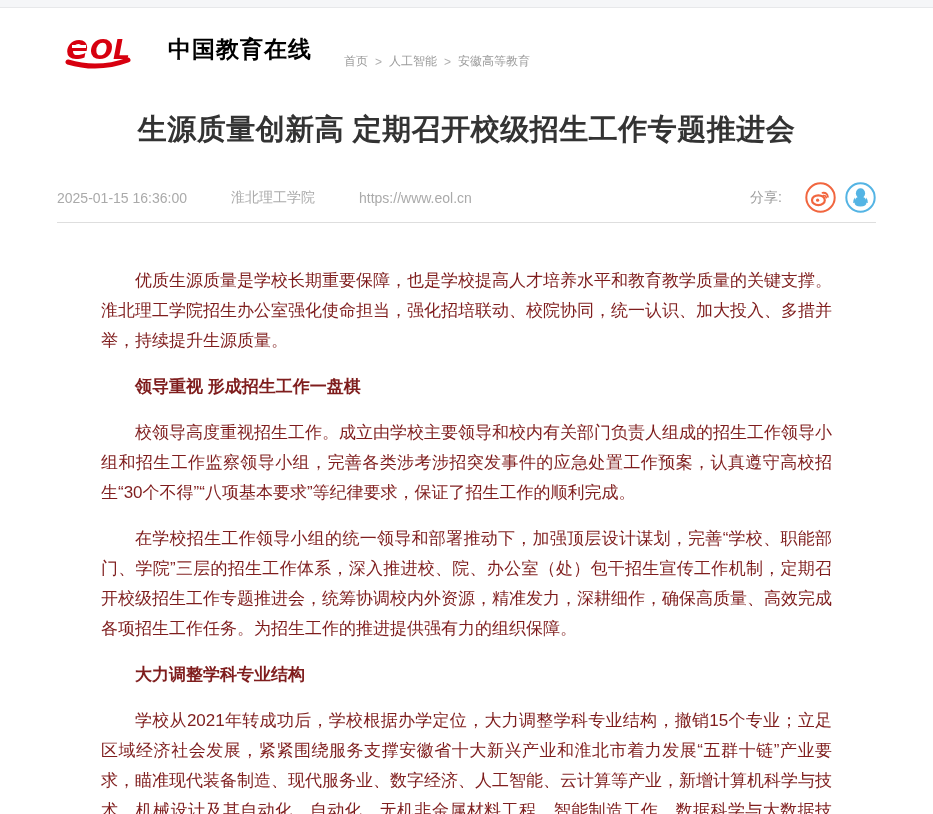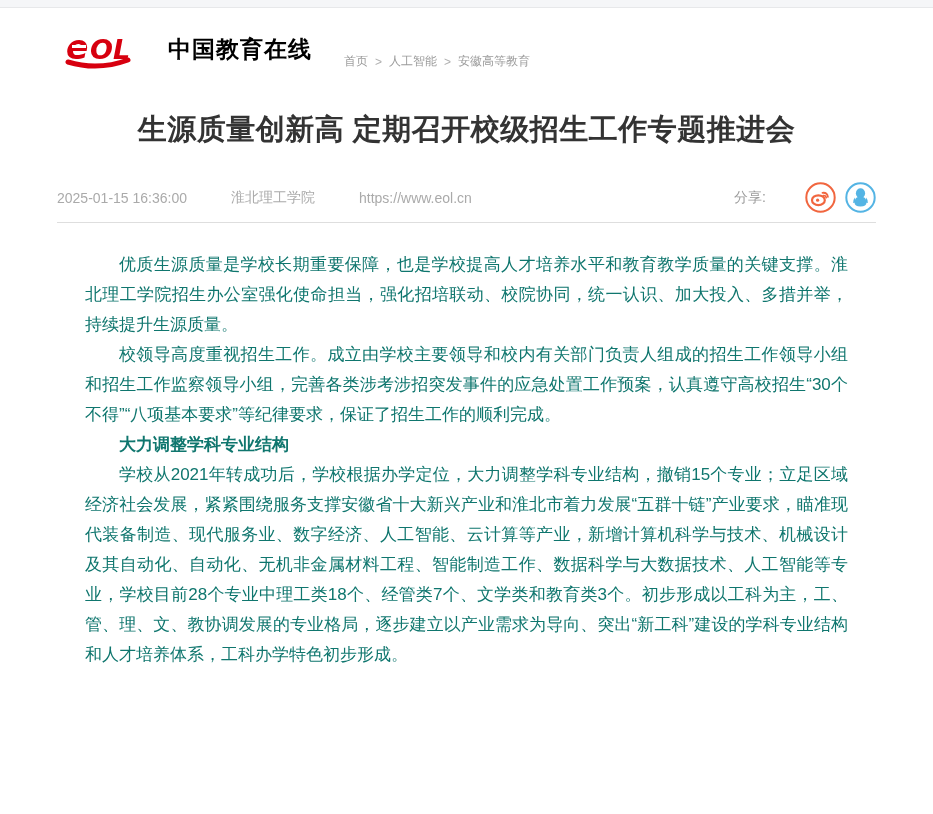--- a/index.html
+++ b/index.html
@@ -34,26 +34,26 @@
     font-size: 29px; font-weight: bold; color: #333;
     letter-spacing: 0.5px;
   }
   .meta-row {
     display: flex; align-items: center;
     font-size: 14px; color: #aaaaaa;
     padding-bottom: 9px; border-bottom: 1px solid #dedede;
   }
   .meta-item { margin-right: 44px; }
   .meta-spacer { flex: 1; }
-  .share-label { margin-right: 30px; color: #9b9b9b; }
+  .share-label { margin-right: 14px; color: #9b9b9b; }
   .share-icon { width: 31px; height: 31px; margin-left: 9px; cursor: pointer; display: block; }
   .body { padding: 27px 28px 0; }
   .body p, .body h3 {
-    margin: 0; text-indent: 2em;
-    font-size: 17px; line-height: 30px; color: #0f766e;
+    margin: 16px; text-indent: 2em;
+    font-size: 17px; line-height: 30px; color: #7f1d1d;
     font-weight: normal; text-align: justify;
   }
   .body h3 { font-weight: bold; }
 </style>
 </head>
 <body>
 
 <div class="topbar"></div>
 
 <div class="header">
@@ -95,17 +95,19 @@
       <circle cx="15.5" cy="15.5" r="14.2" fill="#ffffff" stroke="#54b4e4" stroke-width="2"></circle>
       <ellipse cx="15.5" cy="11.2" rx="4.6" ry="5.0" fill="#54b4e4"></ellipse>
       <path d="M9.5 20.5 q0 -6 6 -6 q6 0 6 6 q0 4 -6 4 q-6 0 -6 -4 Z" fill="#54b4e4"></path>
       <path d="M9.8 15.5 q-2.2 3.2 -1.6 5.2 q1 1 2.2 -1.2 Z" fill="#54b4e4"></path>
       <path d="M21.2 15.5 q2.2 3.2 1.6 5.2 q-1 1 -2.2 -1.2 Z" fill="#54b4e4"></path>
     </svg>
   </div>
 
   <div class="body">
     <p>优质生源质量是学校长期重要保障，也是学校提高人才培养水平和教育教学质量的关键支撑。淮北理工学院招生办公室强化使命担当，强化招培联动、校院协同，统一认识、加大投入、多措并举，持续提升生源质量。</p>
+    <h3>领导重视 形成招生工作一盘棋</h3>
     <p>校领导高度重视招生工作。成立由学校主要领导和校内有关部门负责人组成的招生工作领导小组和招生工作监察领导小组，完善各类涉考涉招突发事件的应急处置工作预案，认真遵守高校招生“30个不得”“八项基本要求”等纪律要求，保证了招生工作的顺利完成。</p>
+    <p>在学校招生工作领导小组的统一领导和部署推动下，加强顶层设计谋划，完善“学校、职能部门、学院”三层的招生工作体系，深入推进校、院、办公室（处）包干招生宣传工作机制，定期召开校级招生工作专题推进会，统筹协调校内外资源，精准发力，深耕细作，确保高质量、高效完成各项招生工作任务。为招生工作的推进提供强有力的组织保障。</p>
     <h3>大力调整学科专业结构</h3>
     <p>学校从2021年转成功后，学校根据办学定位，大力调整学科专业结构，撤销15个专业；立足区域经济社会发展，紧紧围绕服务支撑安徽省十大新兴产业和淮北市着力发展“五群十链”产业要求，瞄准现代装备制造、现代服务业、数字经济、人工智能、云计算等产业，新增计算机科学与技术、机械设计及其自动化、自动化、无机非金属材料工程、智能制造工作、数据科学与大数据技术、人工智能等专业，学校目前28个专业中理工类18个、经管类7个、文学类和教育类3个。初步形成以工科为主，工、管、理、文、教协调发展的专业格局，逐步建立以产业需求为导向、突出“新工科”建设的学科专业结构和人才培养体系，工科办学特色初步形成。</p>
   </div>
 </div>
 
 </body></html>

